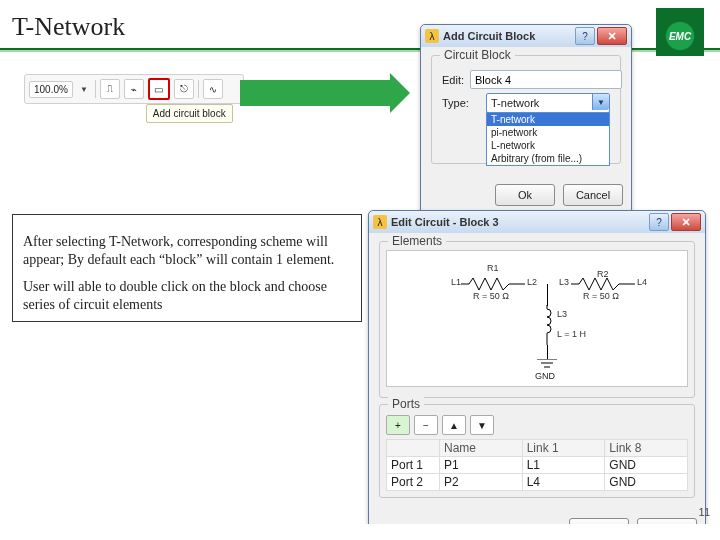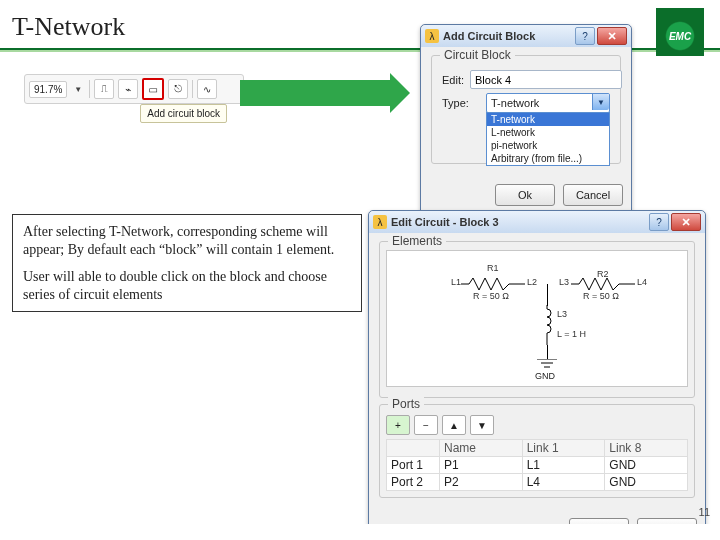--- a/index.html
+++ b/index.html
@@ -23,21 +23,21 @@
 .tooltip{position:absolute;top:24px;left:-4px;background:#fffef2;border:1px solid #c7c39a;border-radius:2px;padding:3px 6px;font-size:10px;white-space:nowrap;z-index:5}
 
 
 .arrow-h{position:absolute;height:26px;background:#2fa64a}
 .arrow-h:after{content:"";position:absolute;right:-20px;top:-7px;border-left:20px solid #2fa64a;border-top:20px solid transparent;border-bottom:20px solid transparent}
 .arrow-v{position:absolute;width:26px;background:#2fa64a}
 .arrow-v:after{content:"";position:absolute;left:-7px;bottom:-20px;border-top:20px solid #2fa64a;border-left:20px solid transparent;border-right:20px solid transparent}
 
 
 .infobox{position:absolute;left:12px;top:214px;width:328px;border:1px solid #333;padding:8px 10px;font-family:"Times New Roman",serif;font-size:14px;line-height:1.25}
-.infobox p{margin:0 0 10px 0}
+.infobox p{margin:10px 0 10px 0}
 .infobox p:last-child{margin:0}
 
 
 .dlg{position:absolute;border:1px solid #5c7aa3;border-radius:5px;background:#f0f0f0;box-shadow:0 2px 4px rgba(0,0,0,.25);overflow:hidden}
 .dlg-titlebar{height:22px;background:linear-gradient(180deg,#eaf2fb,#c8daf0);display:flex;align-items:center;padding:0 4px;border-top-left-radius:5px;border-top-right-radius:5px}
 .dlg-icon{width:14px;height:14px;background:#f5c242;margin-right:4px;display:inline-flex;align-items:center;justify-content:center;font-size:10px;border-radius:2px}
 .dlg-title{flex:1;font-weight:bold;font-size:11px;color:#333}
 .dlg-help{width:18px;height:16px;background:linear-gradient(180deg,#e6f0fb,#a7c6ea);border:1px solid #7a9dc7;border-radius:2px;display:flex;align-items:center;justify-content:center;font-size:10px;color:#1a3e6e;margin-right:2px;cursor:pointer}
 .dlg-close{width:28px;height:16px;background:linear-gradient(180deg,#f4a6a1,#cf4a3f);border:1px solid #a53a31;border-radius:2px;display:flex;align-items:center;justify-content:center;color:#fff;font-weight:bold;font-size:11px;cursor:pointer}
 .dlg-body{padding:8px 10px}
@@ -78,21 +78,21 @@
 <div class="slide">
 
   <div class="title">T-Network</div>
   <div class="title-underline"></div>
 
   <div class="logo">
     <div class="logo-inner">EMC</div>
   </div>
 
   <div class="toolbar">
-    <span class="tb-field">91.7%</span>
+    <span class="tb-field">100.0%</span>
     <span class="tb-chev">▼</span>
     <span class="tb-sep"></span>
     <span class="tb-btn">⎍</span>
     <span class="tb-btn">⌁</span>
     <span class="tb-btn hl">▭
       <span class="tooltip">Add circuit block</span>
     </span>
     <span class="tb-btn">⎋</span>
     <span class="tb-sep"></span>
     <span class="tb-btn">∿</span>
@@ -117,22 +117,22 @@
         </div>
         <div class="row">
           <label>Type:</label>
           <div class="combo">
             <div class="combo-main">
                 <span>T-network</span>
               </div>
             <div class="combo-btn">▼</div>
             <div class="combo-list">
               <div class="sel">T-network</div>
+              <div>pi-network</div>
               <div>L-network</div>
-              <div>pi-network</div>
               <div>Arbitrary (from file...)</div>
             </div>
           </div>
         </div>
         <div style="height:36px"></div>
       </div>
     </div>
     <div class="dlg-actions">
       <span class="btn">Ok</span>
       <span class="btn">Cancel</span>

